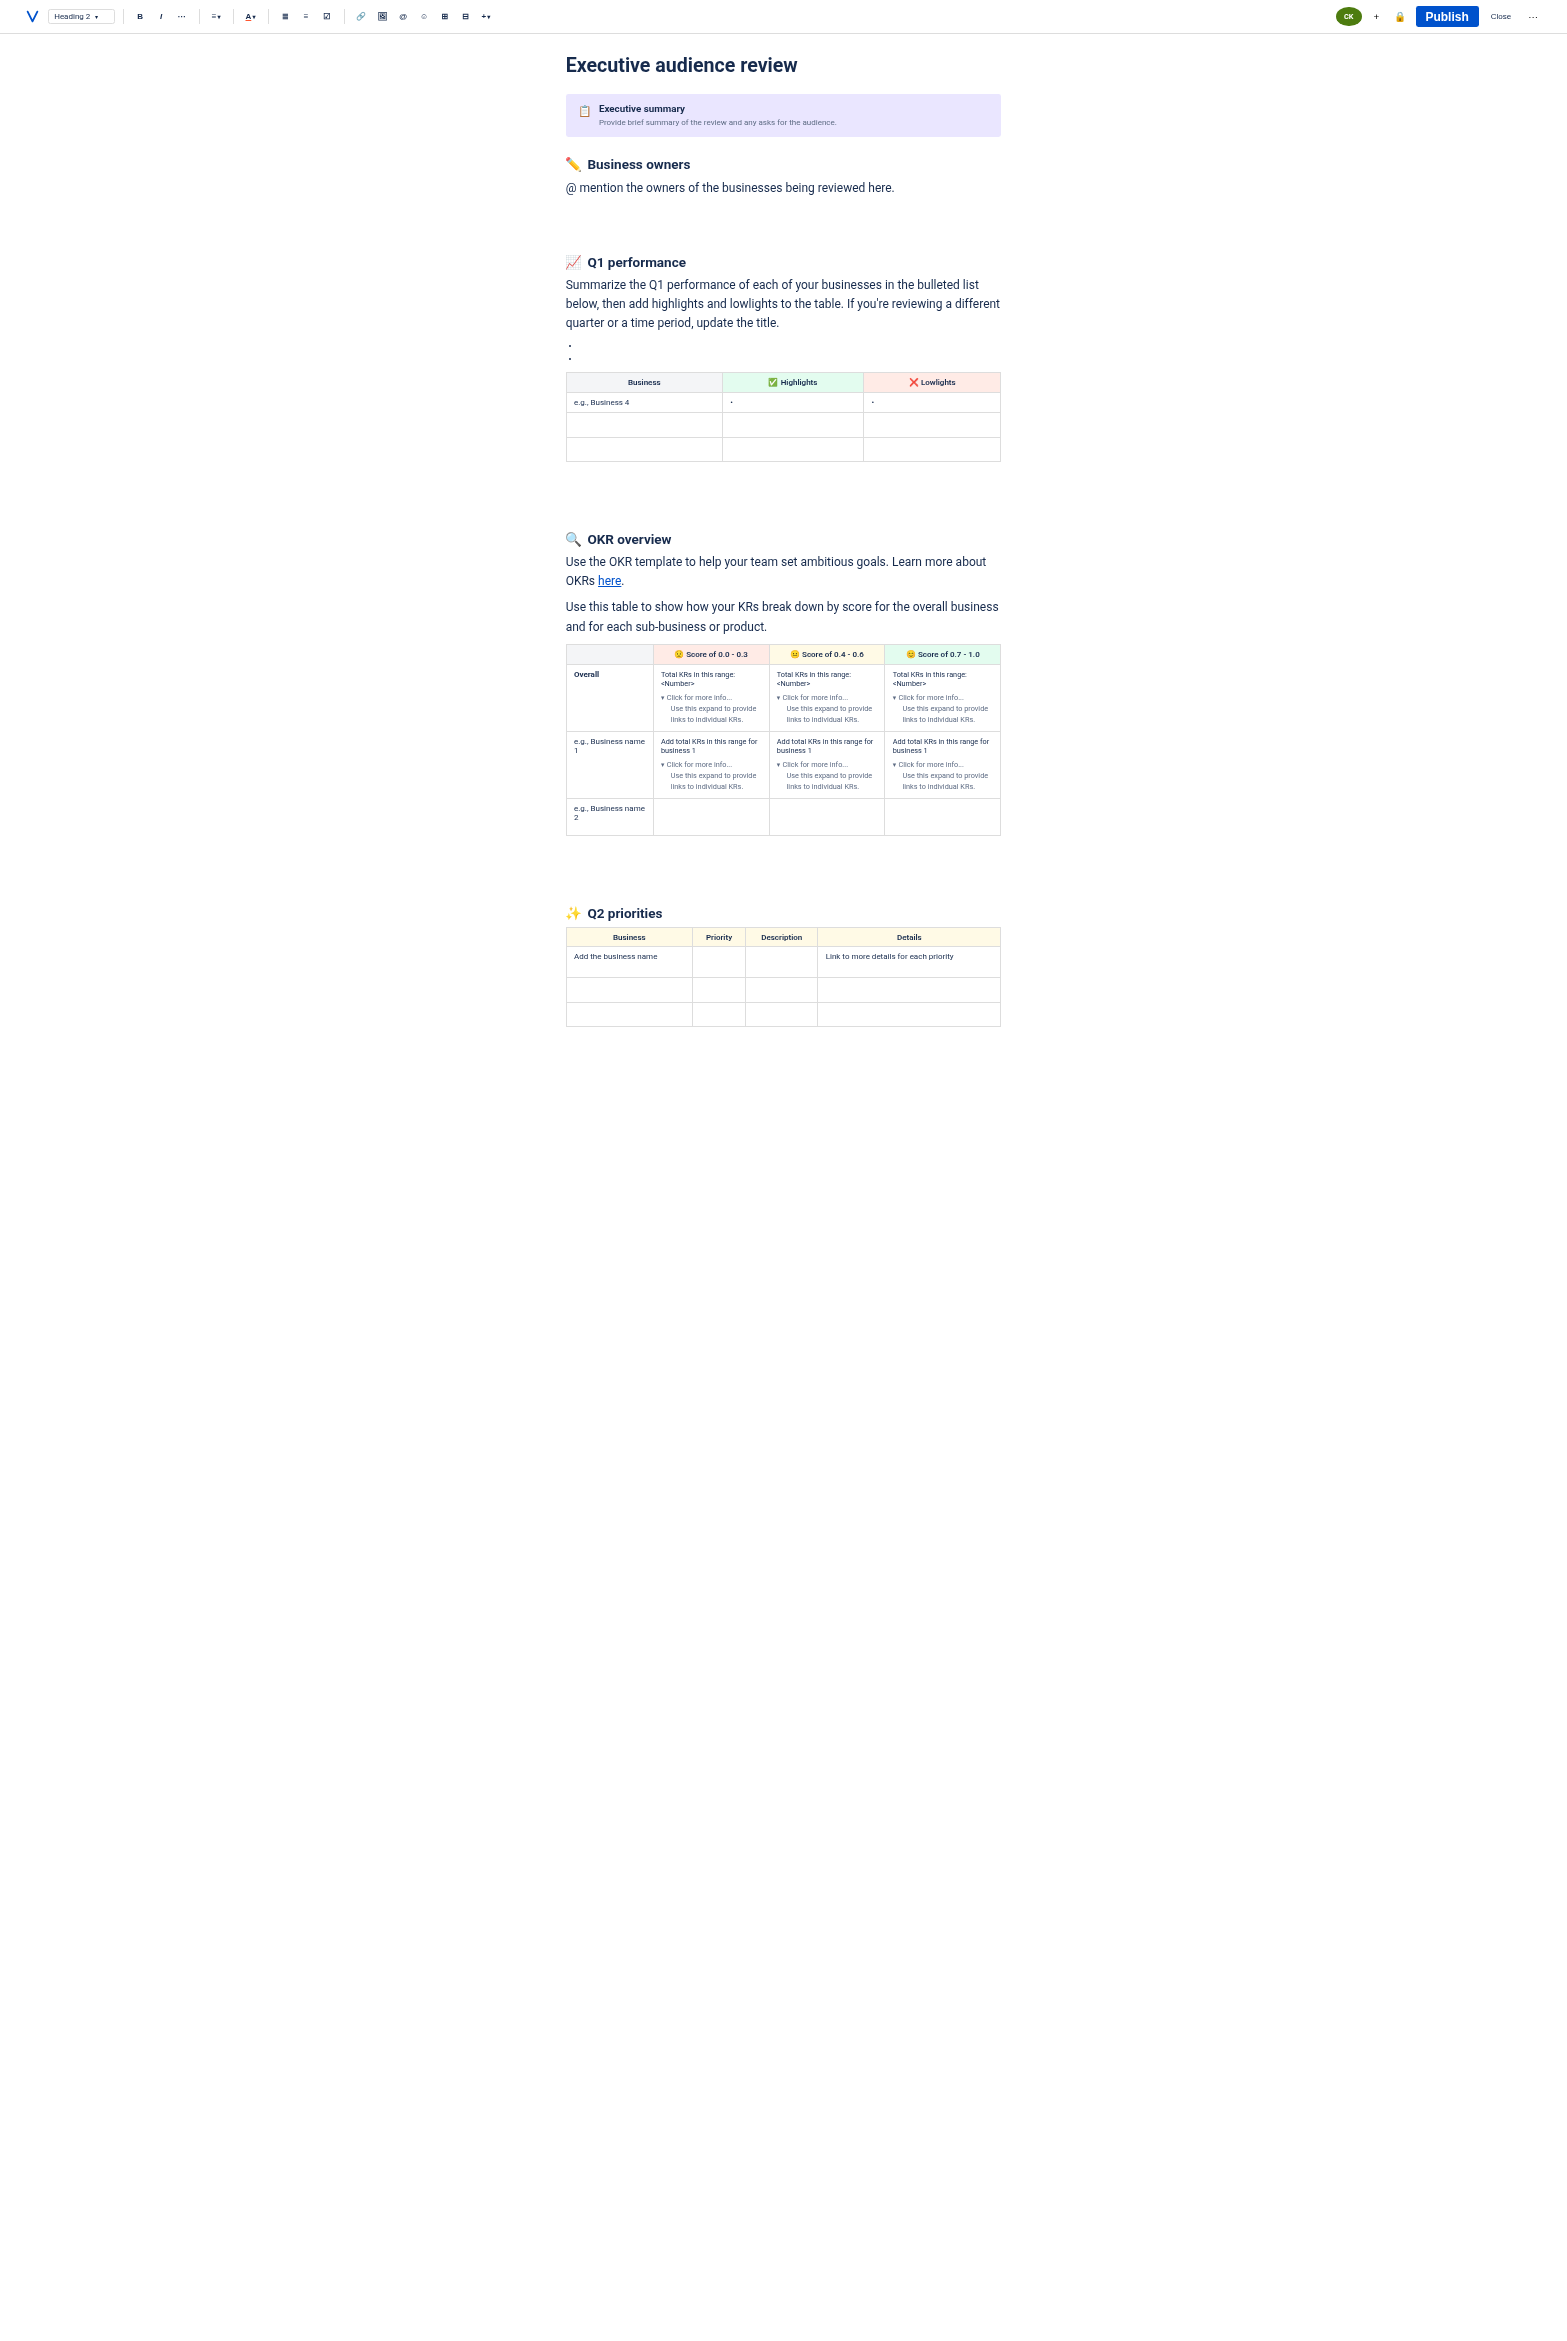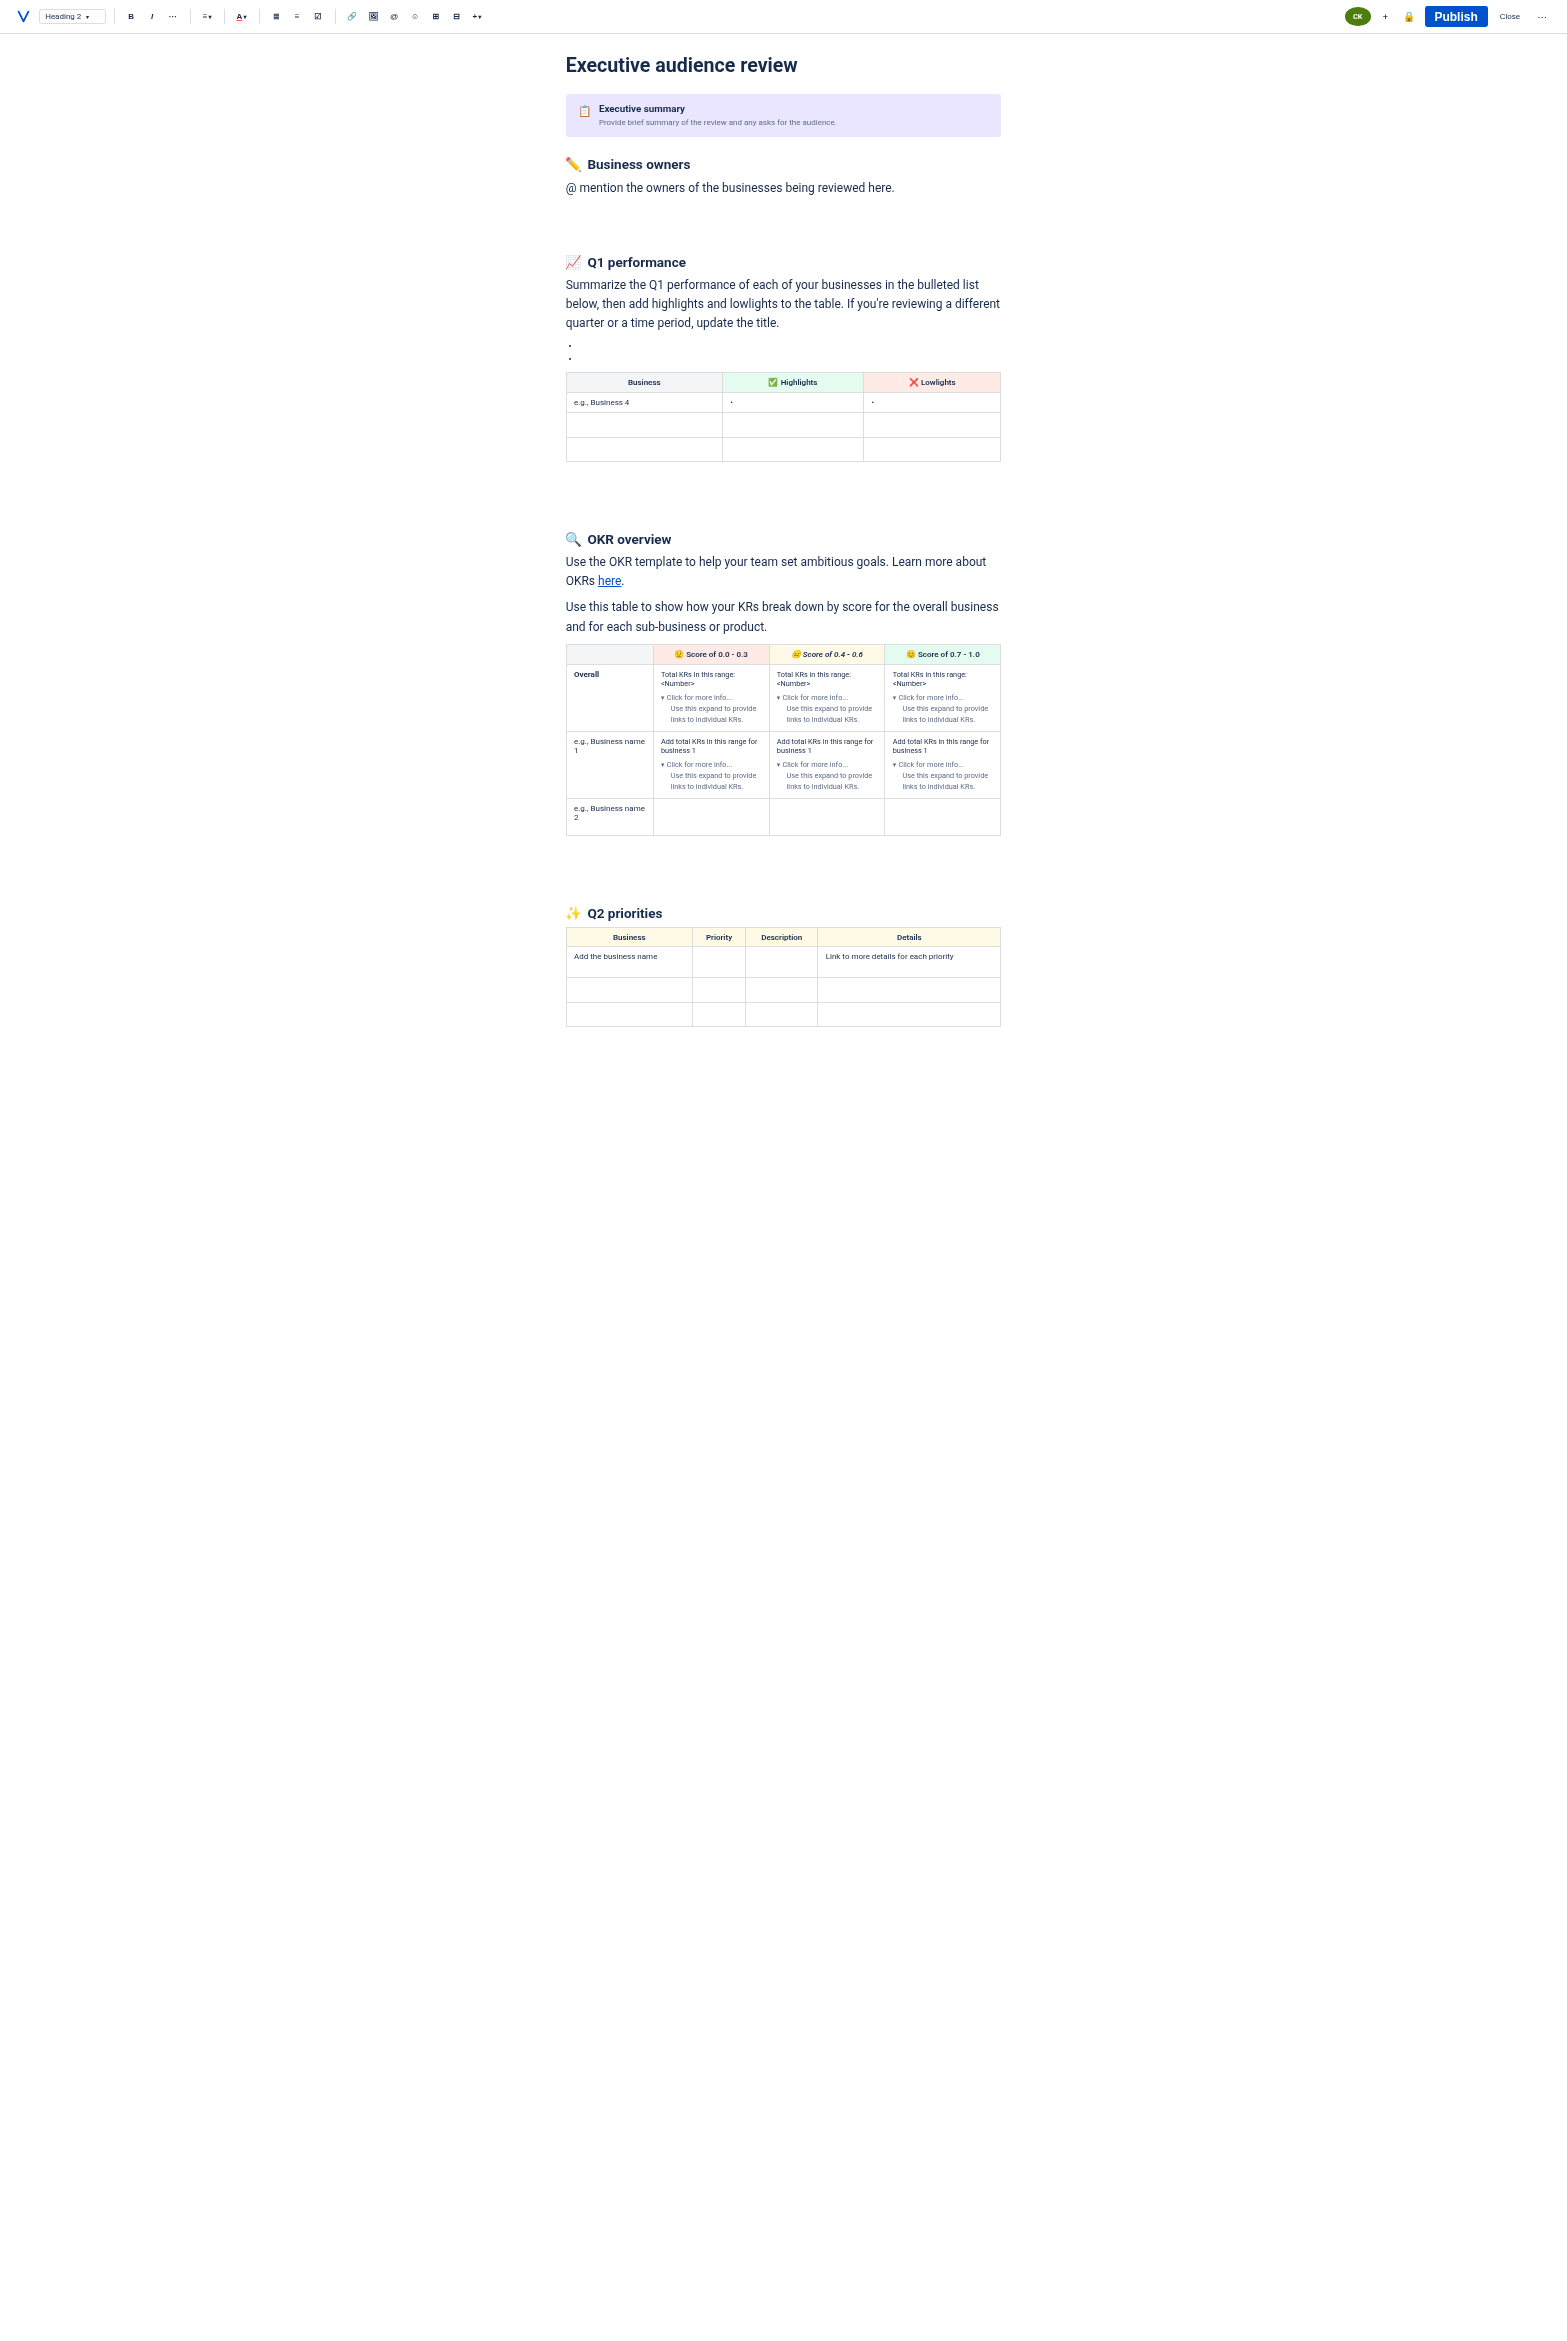--- a/index.html
+++ b/index.html
@@ -8,21 +8,21 @@
       font-size: 8.6px;
       color: #172B4D;
       background: #fff;
     }
 
     
     .toolbar {
       display: flex;
       align-items: center;
       height: 34px;
-      padding: 0 15px;
+      padding: 0 24px;
       border-bottom: 0.6px solid #ddd;
       gap: 4.9px;
       position: sticky;
       top: 0;
       background: #fff;
       z-index: 100;
     }
     .toolbar-logo {
       width: 17px;
       height: 17px;
@@ -207,21 +207,20 @@
       background: #E3FCEF !important;
     }
     .th-lowlights {
       background: #FFEBE6 !important;
     }
     .th-score-red {
       background: #FFEBE6 !important;
     }
     .th-score-yellow {
       background: #FFFAE6 !important;
-      font-style: italic;
     }
     .th-score-green {
       background: #E3FCEF !important;
     }
     .th-q2 {
       background: #FFFAE6 !important;
     }
 
     .expand-row {
       display: flex;

